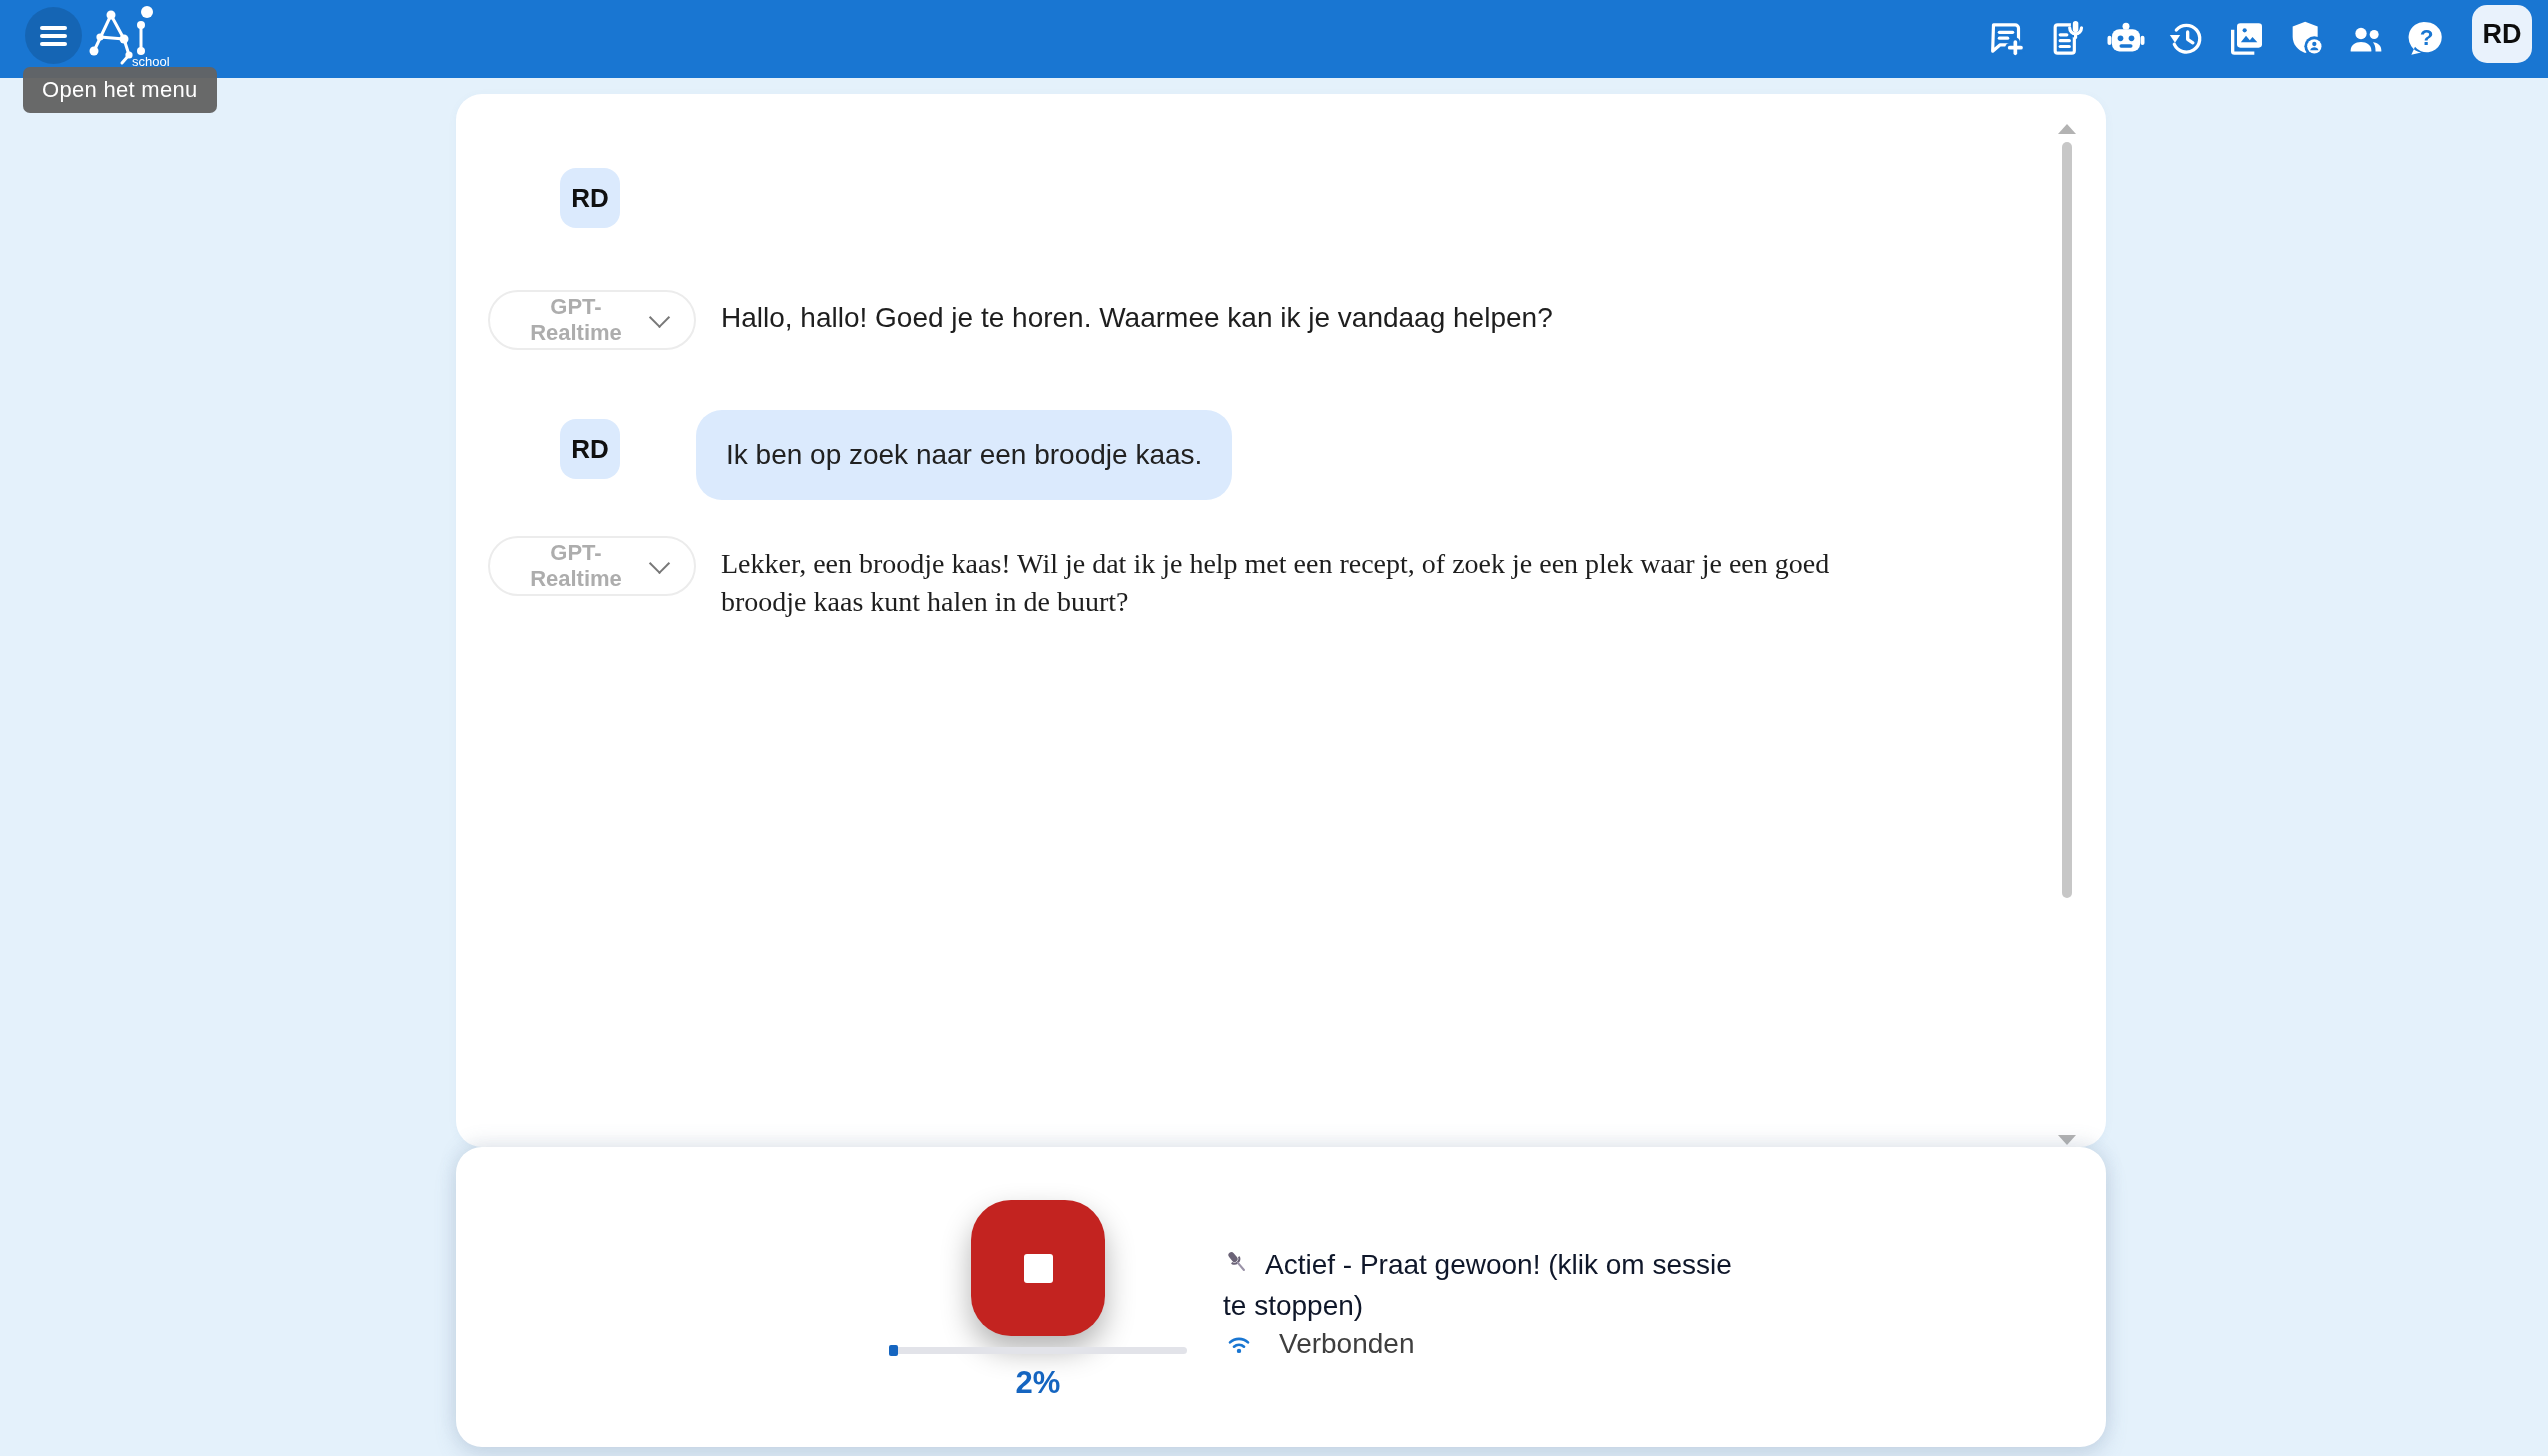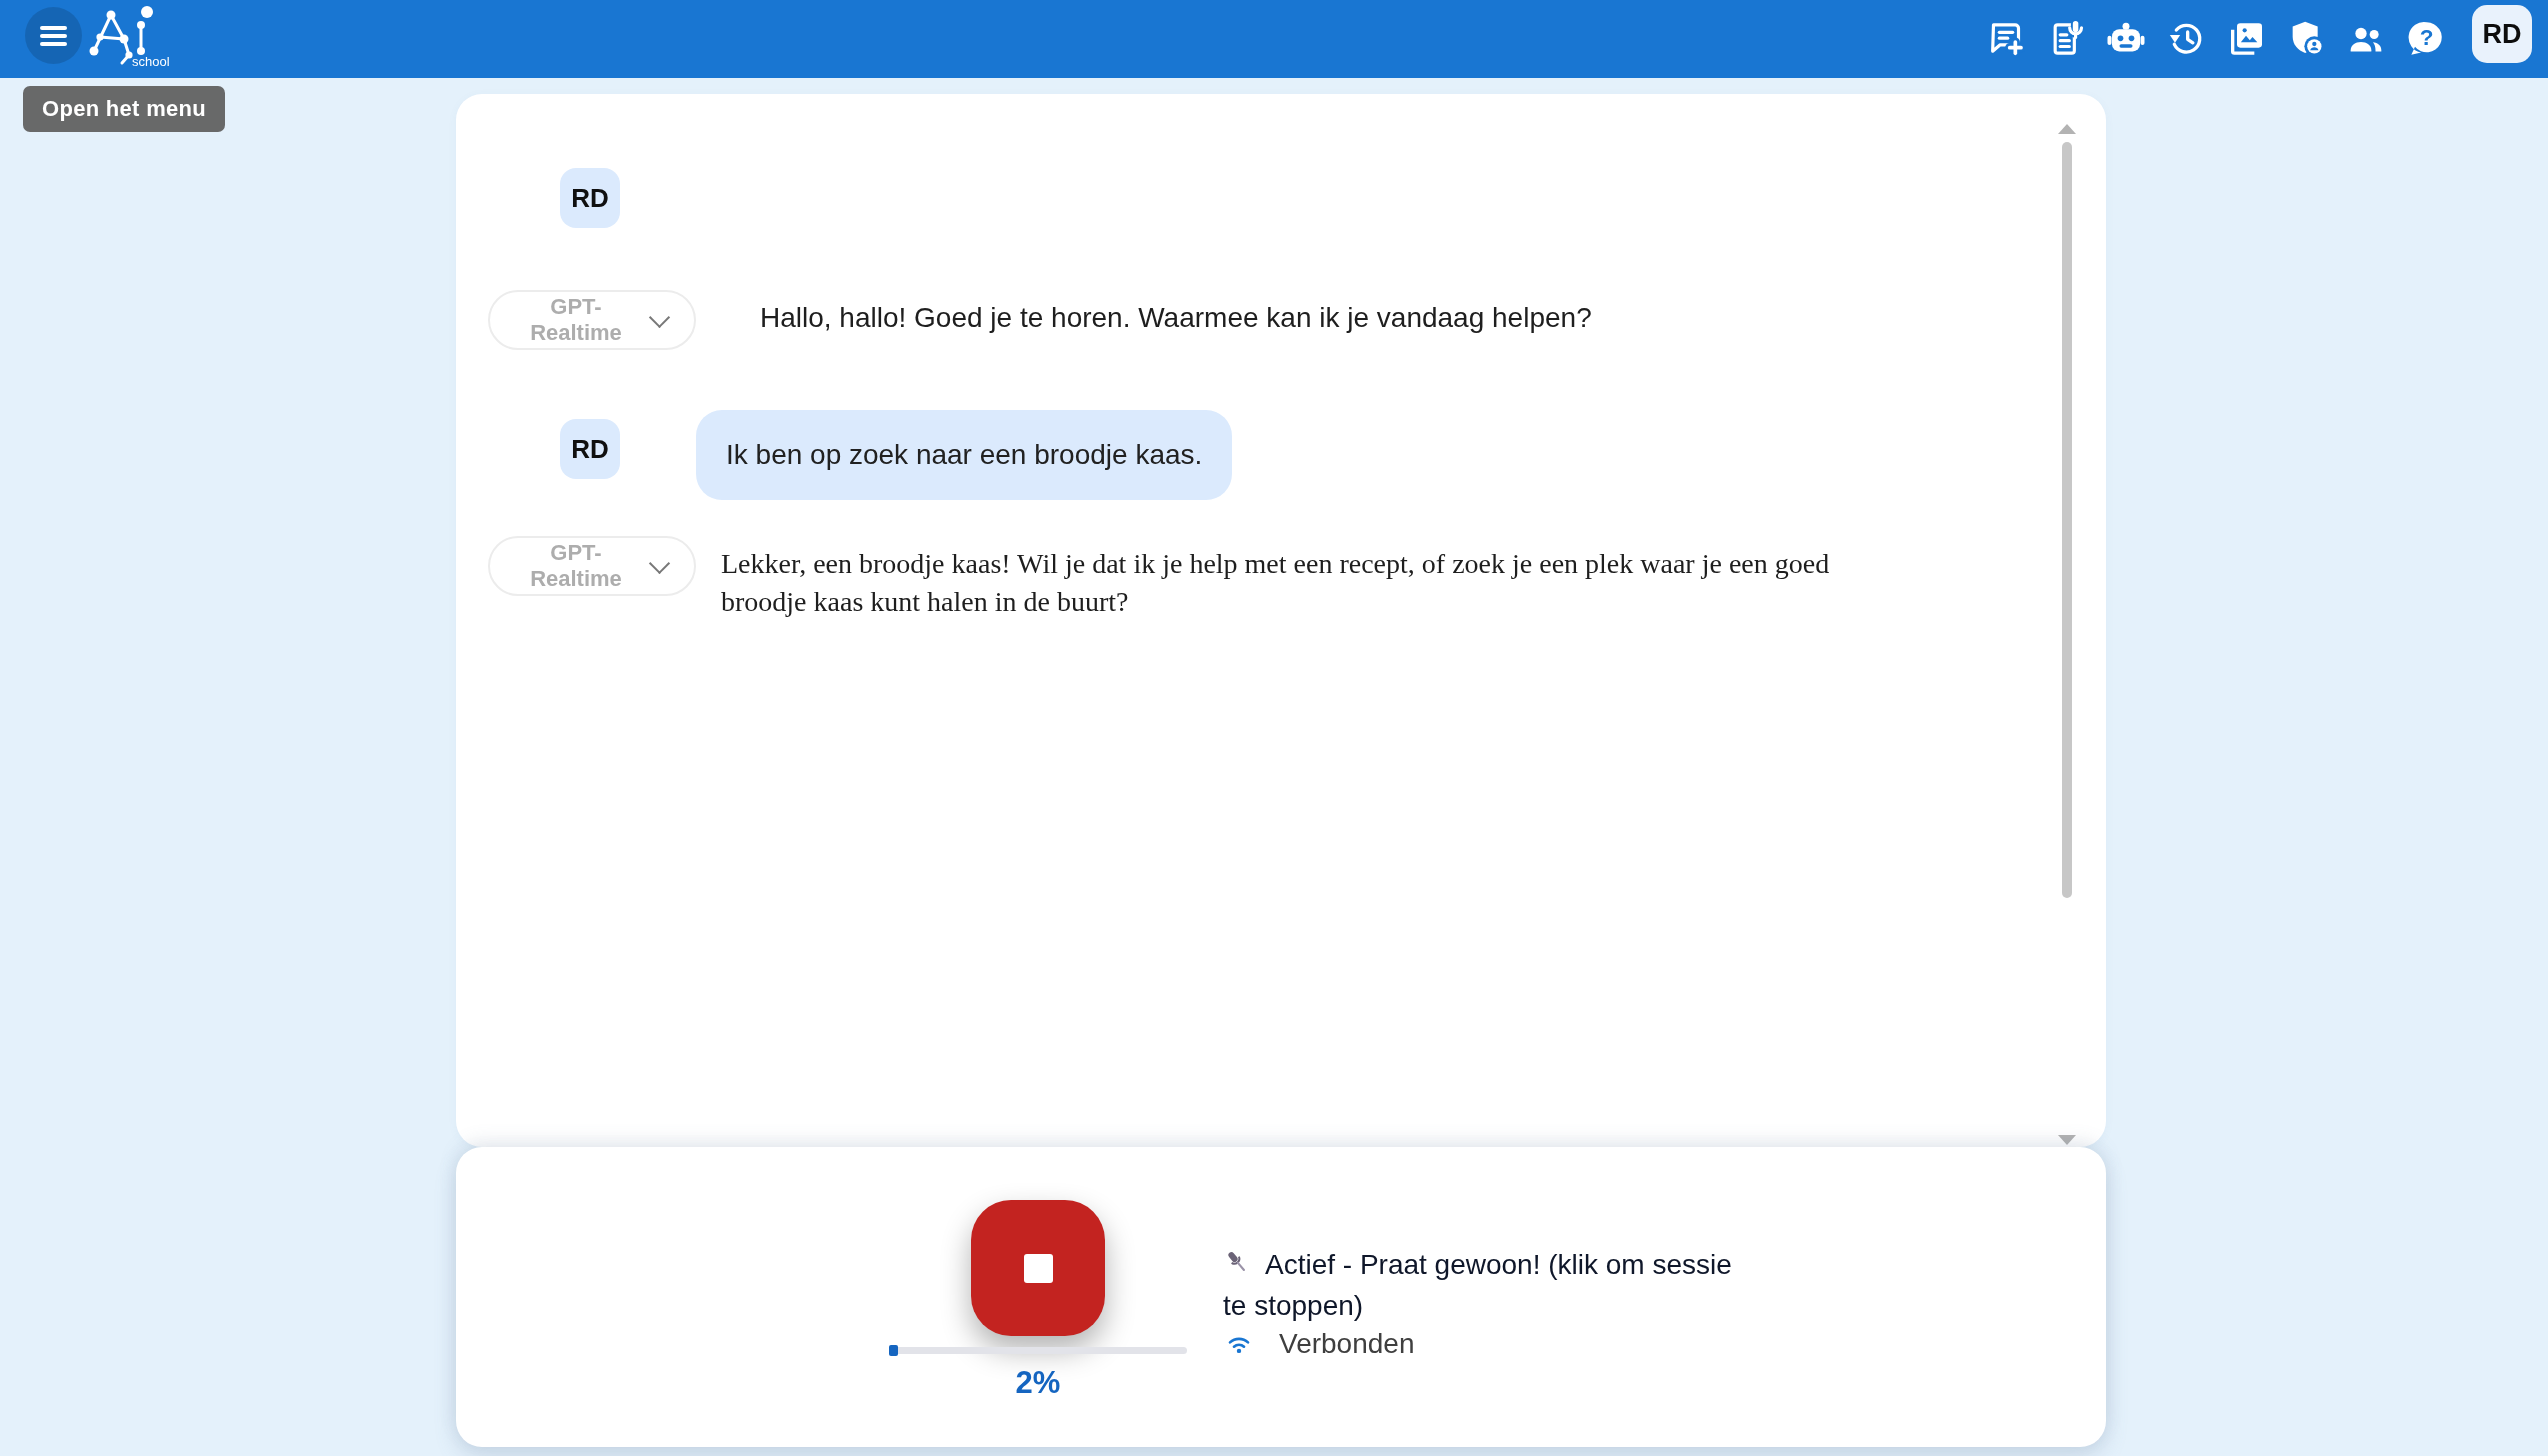--- a/index.html
+++ b/index.html
@@ -15,22 +15,22 @@
     background:rgba(0,0,0,0.14);border:none;cursor:pointer;display:flex;flex-direction:column;
     align-items:center;justify-content:center;gap:4px;padding:0;}
   .menu-bar{width:27px;height:4px;background:#fff;border-radius:2px;}
   .logo{position:absolute;left:84px;top:5px;width:100px;height:68px;}
   .header-icons{position:absolute;left:1986px;top:0;height:78px;display:flex;align-items:center;gap:20px;}
   .hicon-btn{width:40px;height:40px;background:none;border:none;padding:0;cursor:pointer;display:block;}
   .hicon-btn svg{width:40px;height:40px;display:block;}
   .avatar-btn{position:absolute;left:2472px;top:5px;width:60px;height:58px;border-radius:15px;
     background:#e9f2fc;border:none;cursor:pointer;font-family:"Liberation Sans",sans-serif;
     font-weight:bold;font-size:27px;color:#0d0d0d;display:flex;align-items:center;justify-content:center;}
-  .tooltip{position:absolute;left:23px;top:86px;background:rgba(99,99,99,0.96);color:#fff;
-    font-size:22px;font-weight:bold;letter-spacing:.3px;padding:10px 19px;border-radius:7px;z-index:50;text-align:center;}
+  .tooltip{position:absolute;left:23px;top:67px;background:rgba(99,99,99,0.96);color:#fff;
+    font-size:22px;font-weight:normal;letter-spacing:.3px;padding:10px 19px;border-radius:7px;z-index:50;text-align:center;}
   
   .chat-card{position:absolute;left:456px;top:94px;width:1650px;height:1053px;background:#fff;
     border-radius:26px;box-shadow:0 2px 10px rgba(80,110,160,0.05);}
   .msg-avatar{position:absolute;width:60px;height:60px;border-radius:16px;background:#dbeafd;
     color:#101010;font-weight:bold;font-size:26px;display:flex;align-items:center;justify-content:center;}
   .bubble{position:absolute;left:240px;background:#dbeafd;border-radius:26px;padding:27px 30px;
     font-size:28px;line-height:36px;color:#212121;white-space:nowrap;}
   .model-pill{position:absolute;left:32px;width:208px;height:60px;border:2px solid #ececec;
     border-radius:36px;background:#fff;display:flex;align-items:center;cursor:pointer;
     font-family:"Liberation Sans",sans-serif;padding:0;font-weight:bold;}
@@ -184,21 +184,21 @@
 <div class="tooltip">Open het menu</div>
 
 <div class="chat-card">
 
   <div class="msg-avatar" style="left:104px;top:74px;">RD</div>
 
   <button class="model-pill" style="top:196px;">
     <span class="pill-label">GPT-Realtime</span>
     <span class="chevron"></span>
   </button>
-  <div class="assistant-text" style="top:205px;margin-left:39px;">Hallo, hallo! Goed je te horen. Waarmee kan ik je vandaag helpen?</div>
+  <div class="assistant-text" style="top:205px;">Hallo, hallo! Goed je te horen. Waarmee kan ik je vandaag helpen?</div>
 
   <div class="msg-avatar" style="left:104px;top:325px;">RD</div>
   <div class="bubble" style="top:316px;">Ik ben op zoek naar een broodje kaas.</div>
 
   <button class="model-pill" style="top:442px;">
     <span class="pill-label">GPT-Realtime</span>
     <span class="chevron"></span>
   </button>
   <div class="assistant-text" style="top:451px;max-width:1150px;font-family:Liberation Serif, serif;">Lekker, een broodje kaas! Wil je dat ik je help met een recept, of zoek je een plek waar je een goed broodje kaas kunt halen in de buurt?</div>
 

